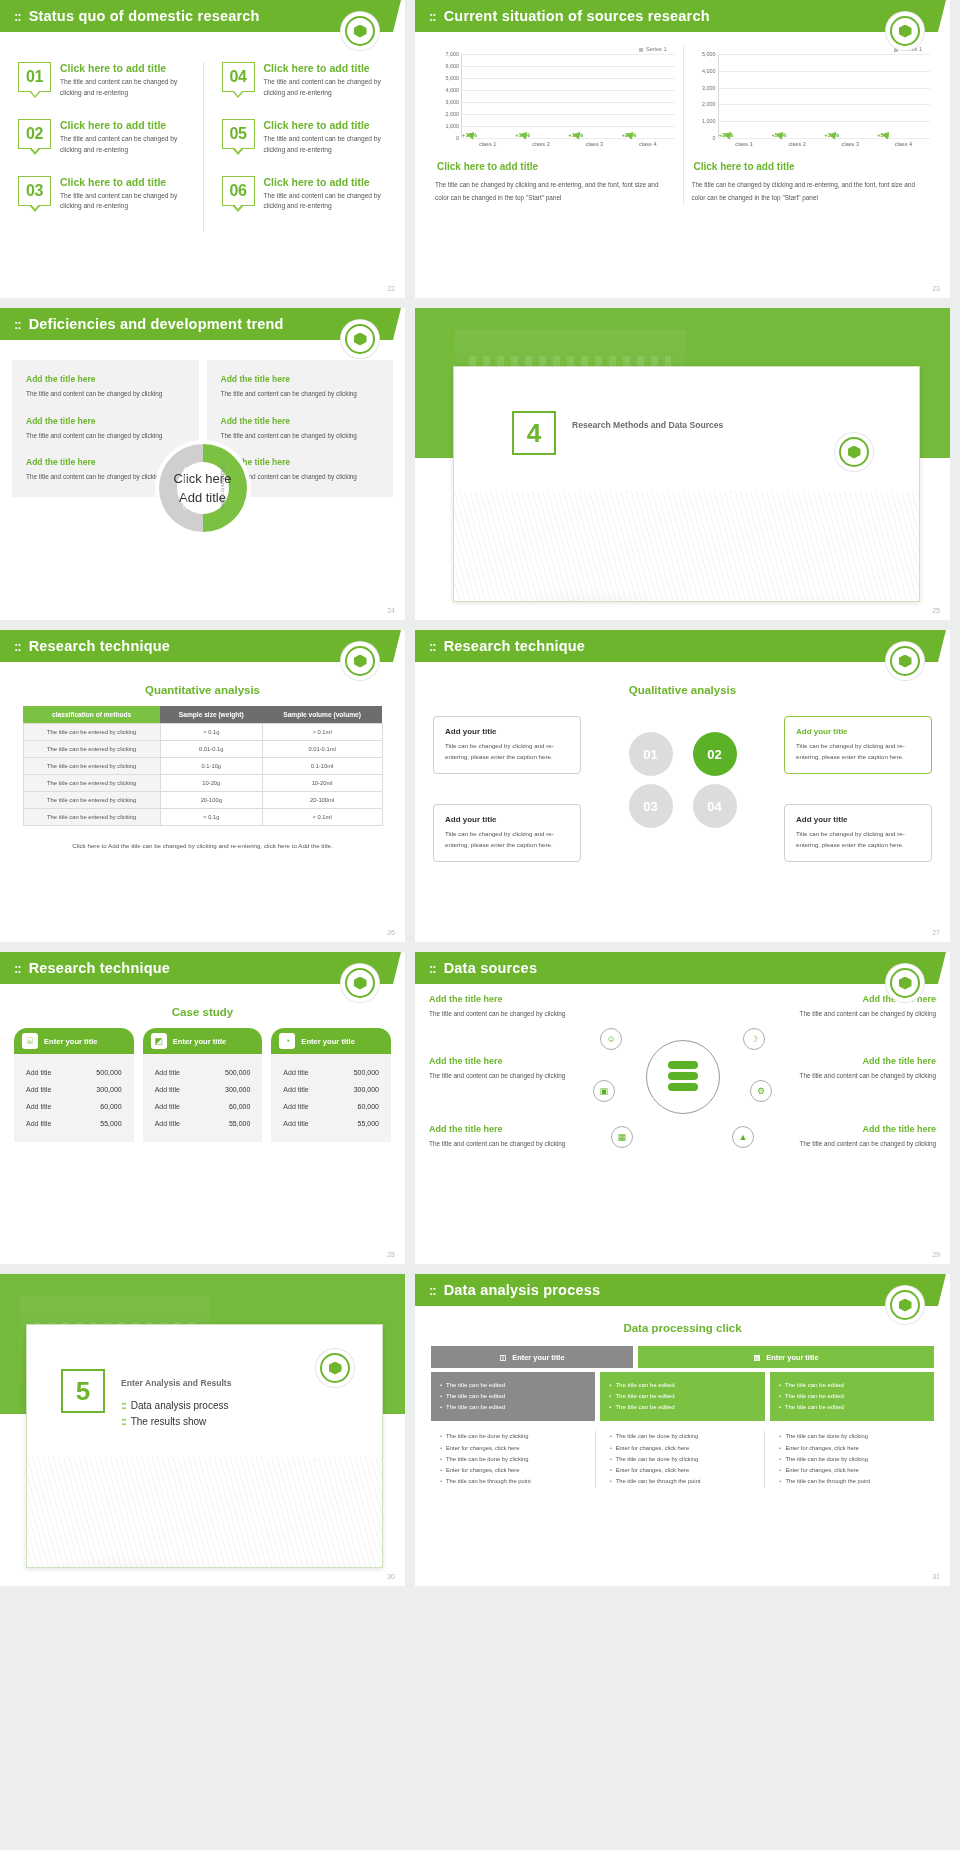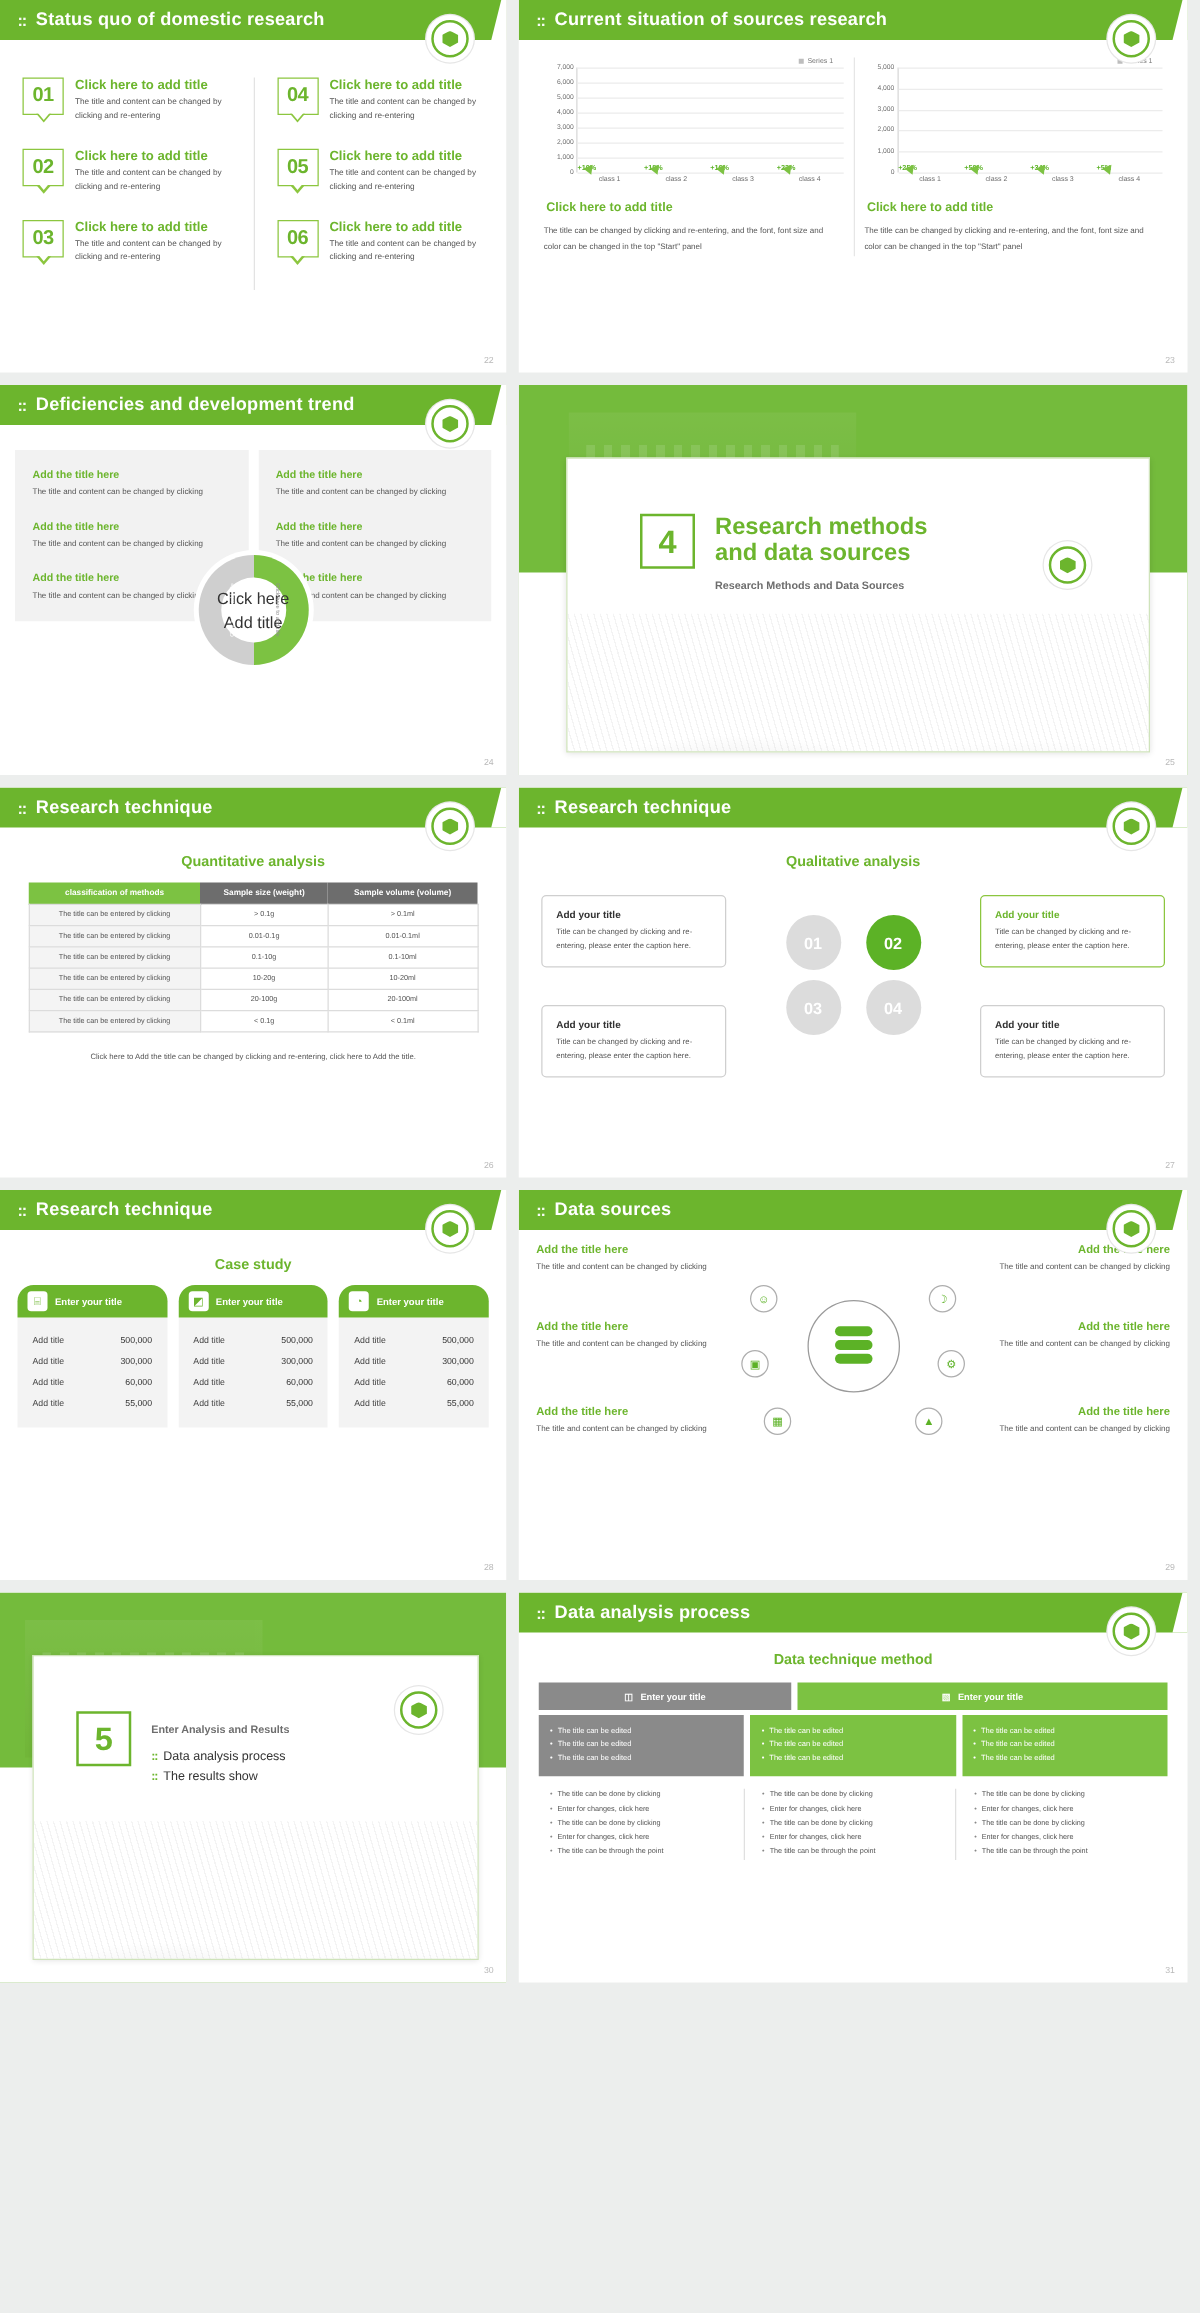--- a/index.html
+++ b/index.html
@@ -496,22 +496,20 @@
       <div class="sec">
         <div class="bldg"></div>
         <div class="band"></div>
         <div class="card">
           <div class="wave"></div>
           <div class="seal">
               <div class="inner"></div>
             </div>
           <div class="inner-wrap">
             <div class="numbox">4</div>
-            <h2><span>Research methods</span><br>
-                <span>and data sources</span></h2>
             <div class="sub">Research Methods and Data Sources</div>
           </div>
         </div>
       </div>
       <div class="pageno">25</div>
     </div>
   </div>
 
   <div class="row">
 
@@ -779,21 +777,21 @@
     </div>
 
     <div class="slide col-b h310">
       <div class="hdr">
         <span class="dots">::</span>
         <span class="ttl">Data analysis process</span>
       </div>
       <div class="seal">
           <div class="inner"></div>
         </div>
-      <div class="dap-tt">Data technique method</div>
+      <div class="dap-tt">Data processing click</div>
       <div class="dapwrap">
         <div class="daphead">
           <div class="h1c">
             <span>◫</span>
             <span>Enter your title</span>
           </div>
           <div class="h2c">
             <span>▧</span>
             <span>Enter your title</span>
           </div>

